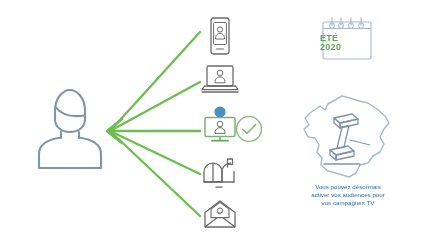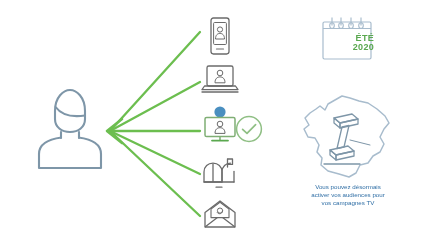--- a/index.html
+++ b/index.html
@@ -58,21 +58,21 @@
   #calendar {
     left: 320px;
     top: 14px;
     width: 54px;
     height: 48px;
   }
   .cal-text {
     position: absolute;
     left: 0;
     width: 100%;
-    text-align: right;
+    text-align: left;
     color: #5aa84f;
     font-weight: bold;
     letter-spacing: .3px;
     font-family: "Liberation Sans", sans-serif;
   }
   #cal-line1 { top: 19px; font-size: 9px; }
   #cal-line2 { top: 28px; font-size: 9px; }
 
   #map {
     left: 292px;

